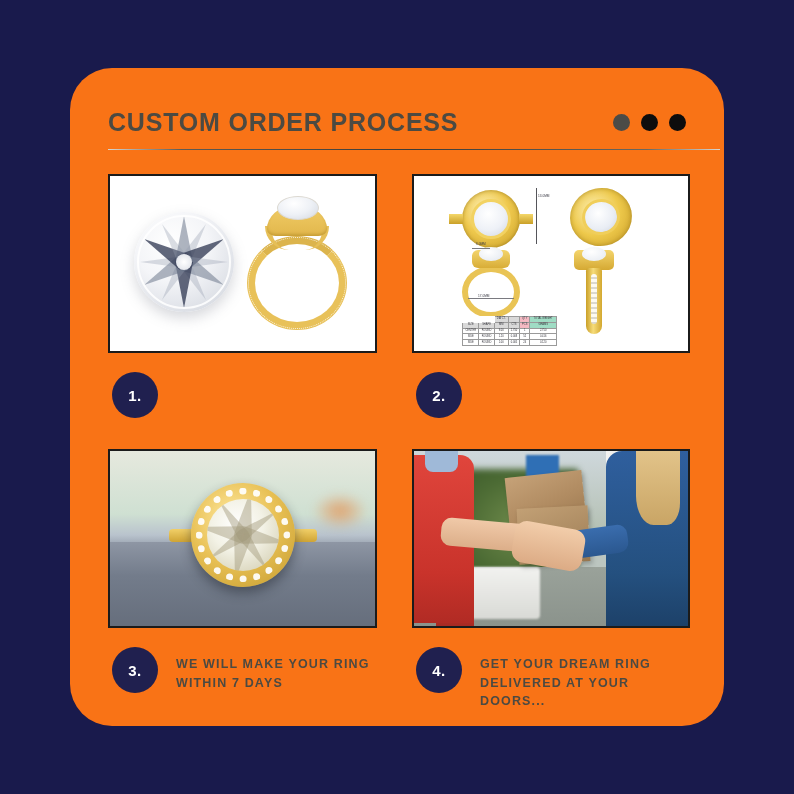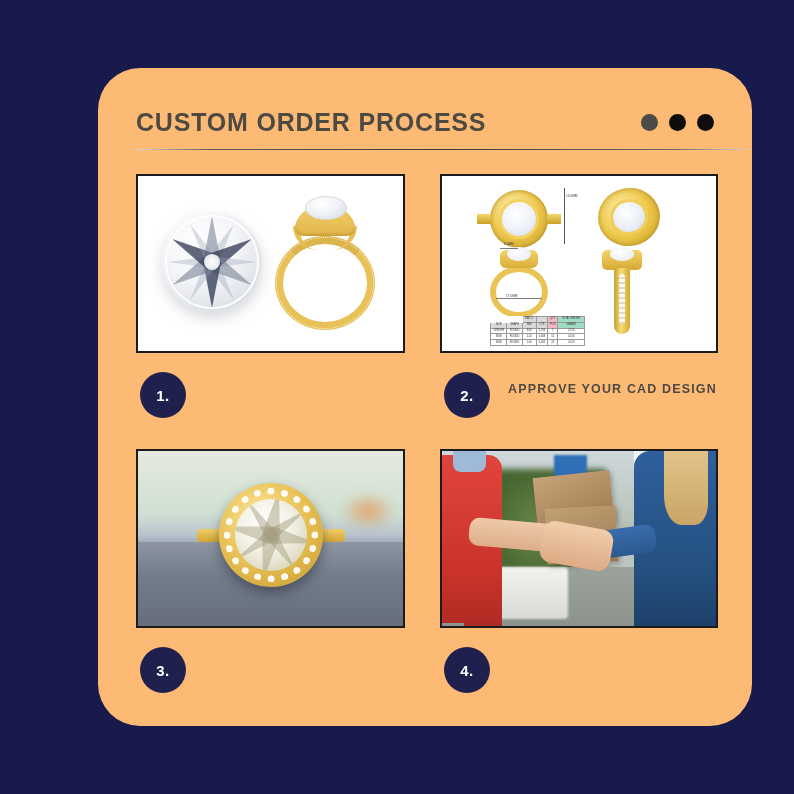--- a/index.html
+++ b/index.html
@@ -19,24 +19,23 @@
     height: 794px;
   }
 
   
   .card {
     position: absolute;
     left: 70px;
     top: 68px;
     width: 654px;
     height: 658px;
-    background: #fdba74;
+    background: #f97316;
     border-radius: 42px;
     box-sizing: border-box;
-    margin-left: 28px;
   }
 
   .card-header {
     position: absolute;
     left: 38px;
     top: 30px;
     width: 578px;
     height: 48px;
     display: flex;
     align-items: center;
@@ -647,21 +646,20 @@
               <td>1.00</td>
               <td>0.005</td>
               <td>24</td>
               <td>0.120</td>
             </tr>
           </tbody>
             </table>
         </div>
         <div class="step-row">
           <div class="step-num">2.</div>
-          <div class="step-text">APPROVE YOUR CAD DESIGN</div>
         </div>
       </div>
 
       <div class="cell">
         <div class="panel p3">
           <div class="p3-blur-orange"></div>
           <div class="p3-table"></div>
           <div class="p3-ring">
             <div class="p3-band-l"></div>
             <div class="p3-band-r"></div>
@@ -674,20 +672,21 @@
               <span class="facet sm" style="transform:translate(-6px,-44px) rotate(145deg)"></span>
               <span class="facet" style="transform:translate(-9px,-46px) rotate(190deg)"></span>
               <span class="facet sm" style="transform:translate(-6px,-44px) rotate(235deg)"></span>
               <span class="facet" style="transform:translate(-9px,-46px) rotate(280deg)"></span>
               <span class="facet sm" style="transform:translate(-6px,-44px) rotate(325deg)"></span>
             </div>
           </div>
         </div>
         <div class="step-row">
           <div class="step-num">3.</div>
+          <div class="step-text">WE WILL MAKE YOUR RING WITHIN 7 DAYS</div>
         </div>
       </div>
 
       <div class="cell right">
         <div class="panel p4">
           <div class="p4-sky"></div>
           <div class="p4-green"></div>
           <div class="p4-blue-sign"></div>
           <div class="p4-road"></div>
           <div class="p4-van"></div>
@@ -698,18 +697,19 @@
           <div class="p4-woman-body"></div>
           <div class="p4-hair"></div>
           <div class="p4-box1"></div>
           <div class="p4-box2"></div>
           <div class="p4-arm"></div>
           <div class="p4-woman-arm"></div>
           <div class="p4-hands"></div>
         </div>
         <div class="step-row">
           <div class="step-num">4.</div>
+          <div class="step-text">GET YOUR DREAM RING DELIVERED AT YOUR DOORS...</div>
         </div>
       </div>
 
     </div>
   </div>
 </div>
 
 </body></html>

